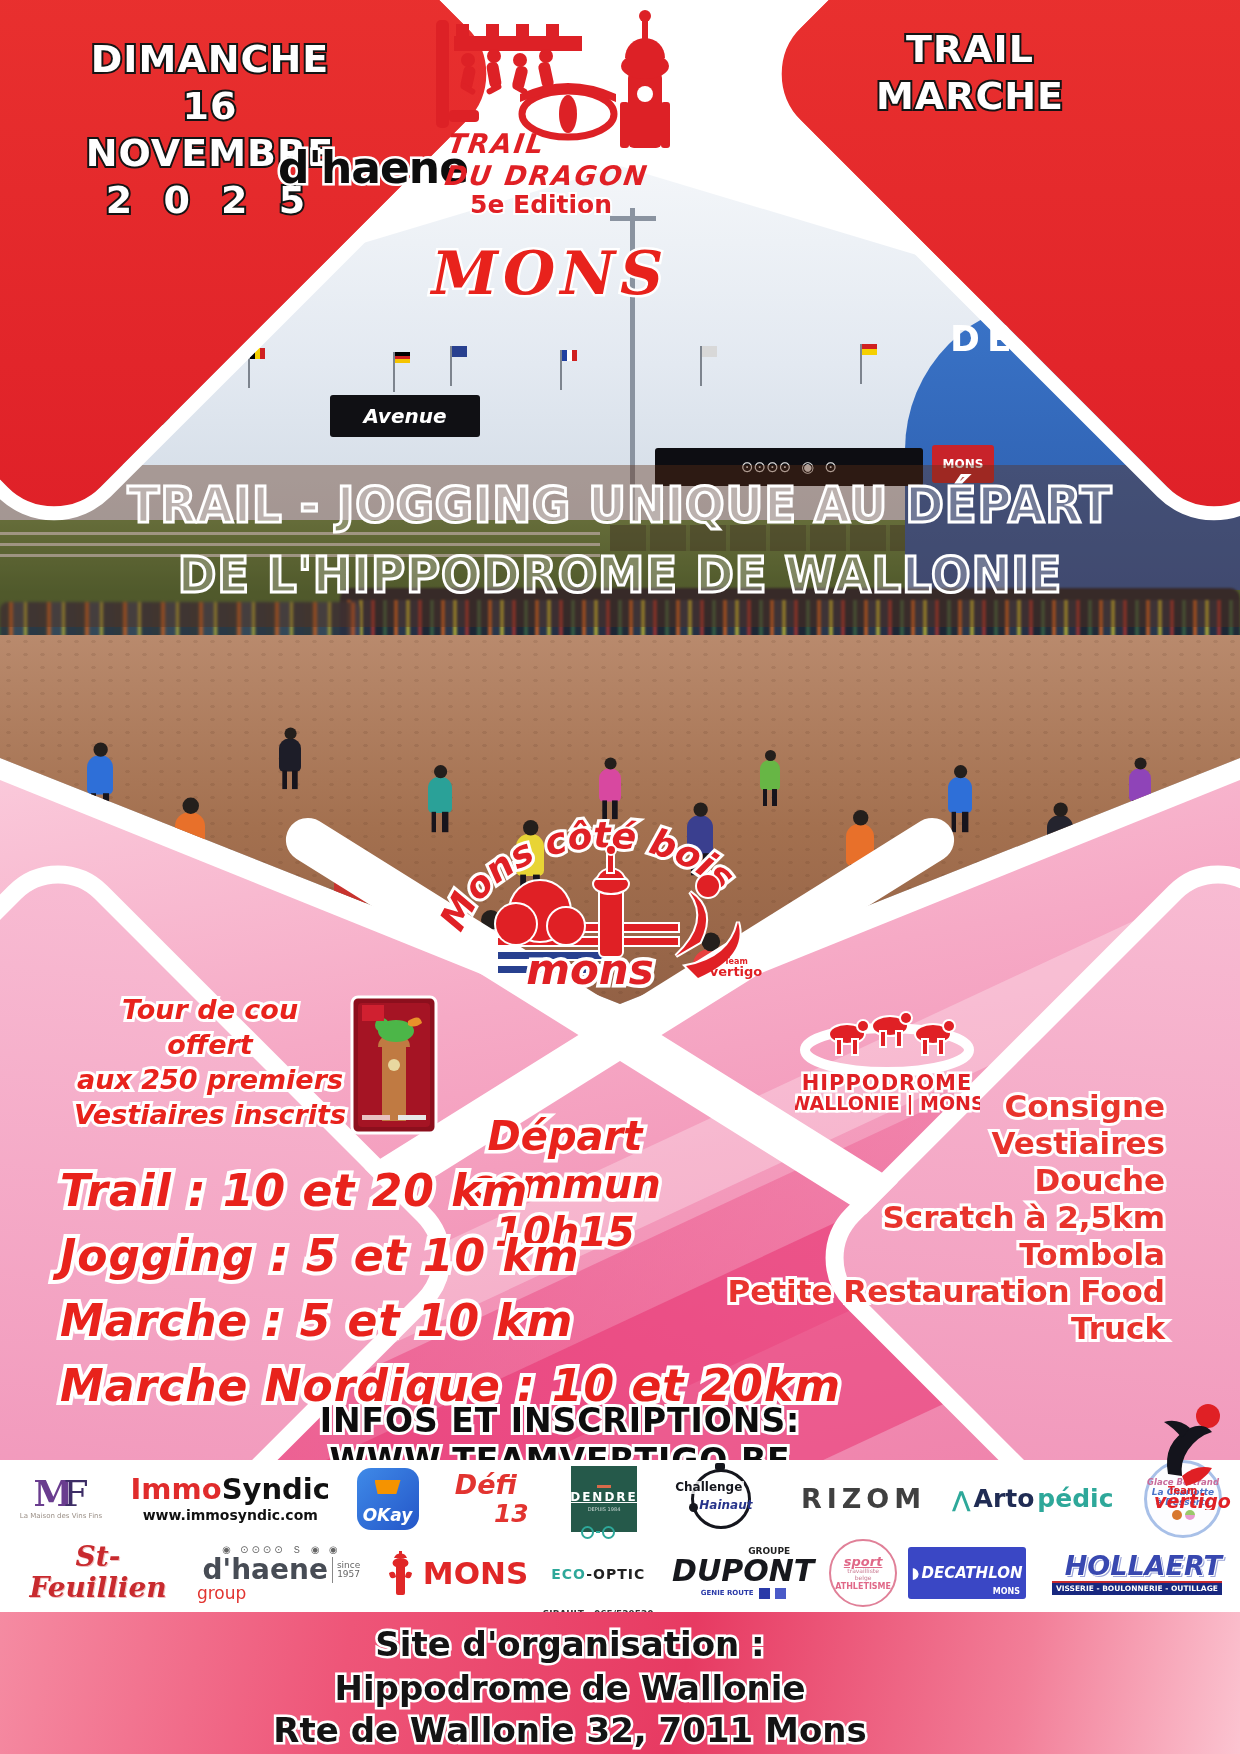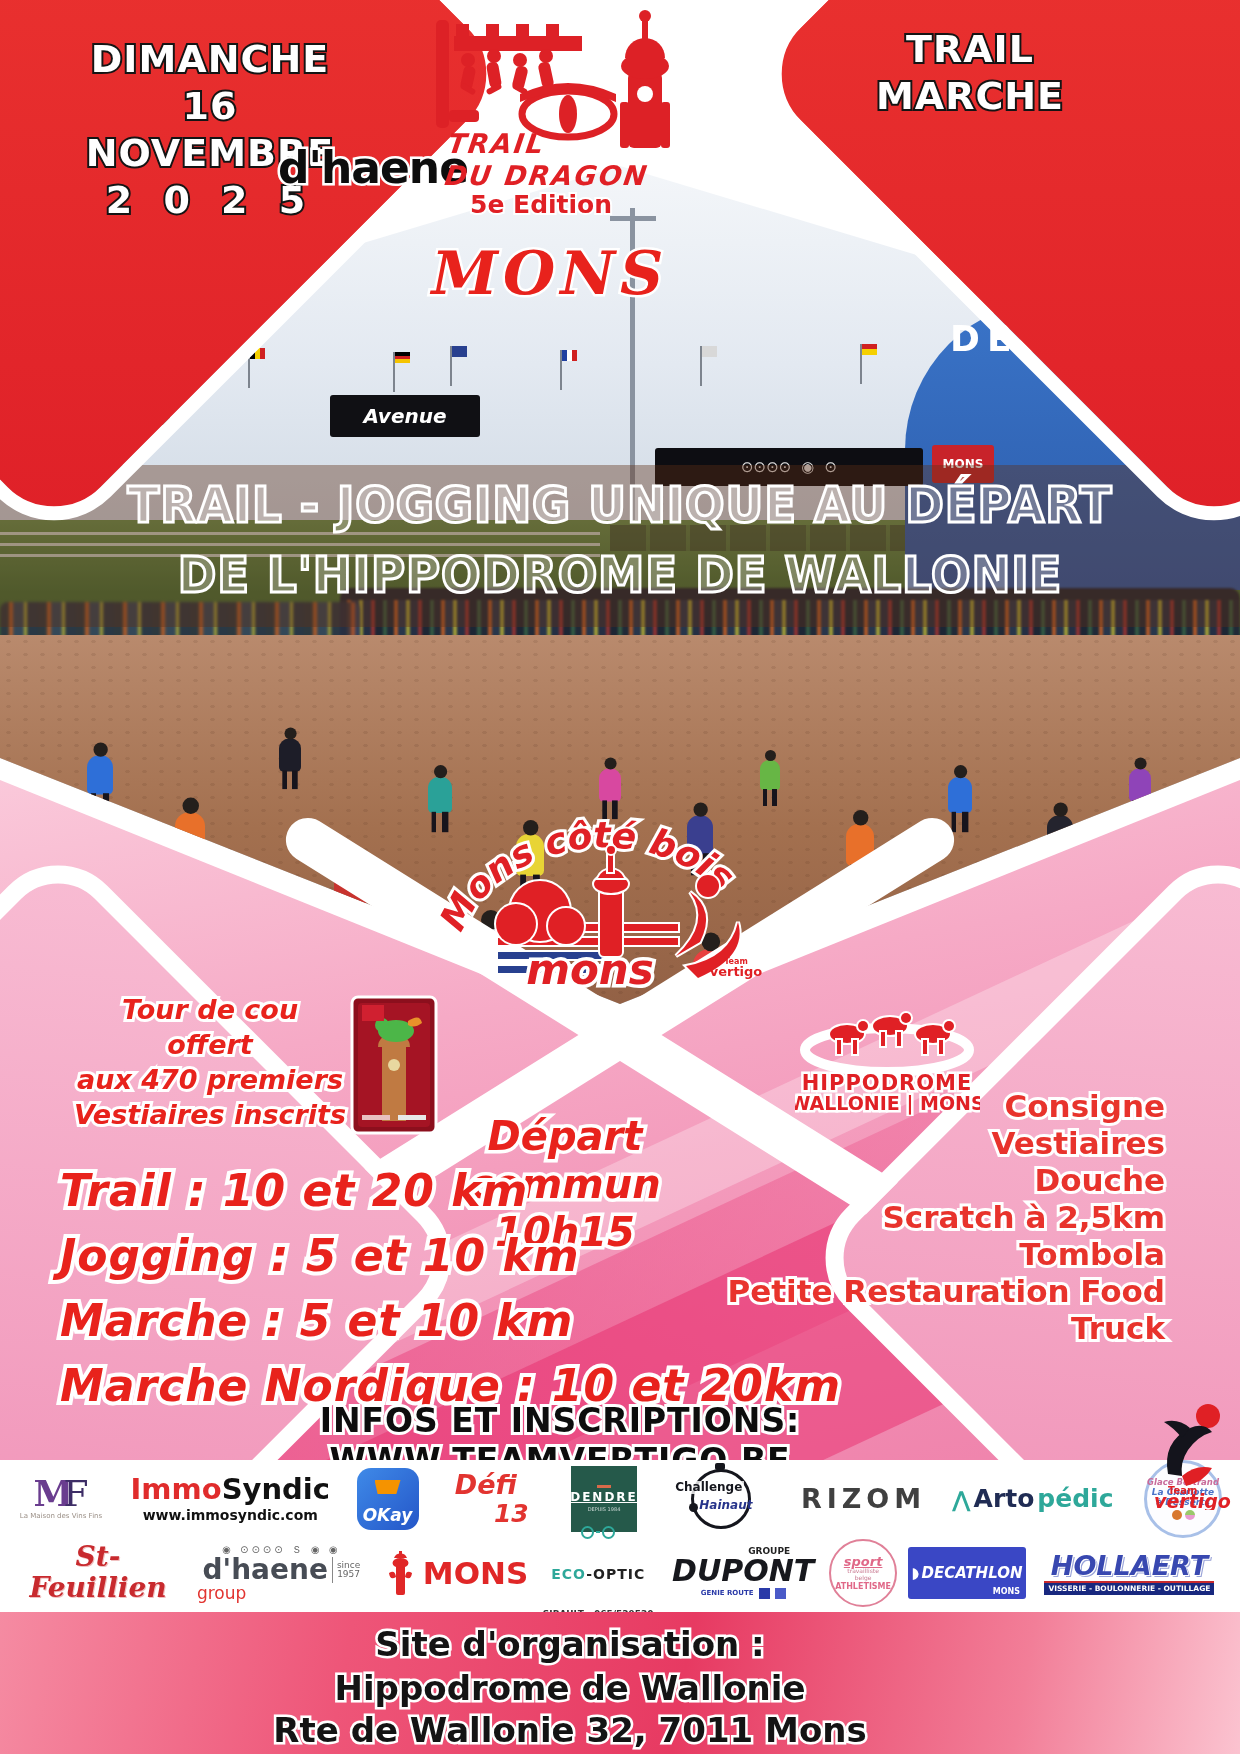--- a/index.html
+++ b/index.html
@@ -268,21 +268,21 @@
       <path d="M246 160 q44 -8 52 -44 q10 34 -40 56 z"></path>
     </g>
     <text x="150" y="178" font-family="DejaVu Sans,sans-serif" font-size="42" font-style="italic" font-weight="900" fill="#e02025" stroke="#fff" stroke-width="7" paint-order="stroke fill" text-anchor="middle">mons</text>
     <text x="296" y="158" font-family="DejaVu Sans,sans-serif" font-size="8" font-weight="700" fill="#e02025" text-anchor="middle">Team</text>
     <text x="296" y="170" font-family="DejaVu Sans,sans-serif" font-size="13" font-weight="900" fill="#e02025" text-anchor="middle">vertigo</text>
   </svg>
 
   <div class="abs promo" style="left:70px;top:992px;width:280px;">
     <div>Tour de cou</div>
     <div>offert</div>
-    <div>aux 470 premiers</div>
+    <div>aux 250 premiers</div>
     <div>Vestiaires inscrits</div>
   </div>
   <svg class="abs" style="left:350px;top:995px;z-index:12;" width="88" height="140" viewBox="0 0 88 140">
     <rect x="2" y="2" width="84" height="136" rx="6" fill="#8c0f1d" stroke="#fff" stroke-width="3"></rect>
     <rect x="8" y="8" width="72" height="124" rx="4" fill="#a51424"></rect>
     <rect x="32" y="52" width="24" height="74" fill="#c07a42"></rect>
     <path d="M28 52 A16 14 0 0 1 60 52 Z" fill="#c07a42"></path>
     <circle cx="44" cy="70" r="6" fill="#e8d8a0"></circle>
     <ellipse cx="46" cy="36" rx="18" ry="11" fill="#4cb648"></ellipse>
     <circle cx="32" cy="30" r="7" fill="#4cb648"></circle>
@@ -456,21 +456,21 @@
           <div style="font-size:8px;font-weight:800;color:#e06888;margin-top:2px;">ATHLETISME</div>
         </div>
       </div>
       <div class="sp">
         <div class="deca-box">
           <span style="margin-right:2px;">◗</span>
             <span>DECATHLON</span>
           <span style="position:absolute;right:6px;bottom:2px;font-size:8px;font-style:normal;font-weight:700;">MONS</span>
         </div>
       </div>
-      <div class="sp" style="width:185px;">
+      <div class="sp" style="width:185px;align-items:flex-end;">
         <div style="font-size:27px;font-weight:900;font-style:italic;color:#3848b0;text-shadow:1px 1px 0 #fff,2px 2px 0 #9aa4d8;">HOLLAERT</div>
         <div style="background:#18287f;color:#fff;font-size:7.5px;font-weight:700;padding:2px 4px;border-top:2px solid #c82a2e;">VISSERIE - BOULONNERIE - OUTILLAGE</div>
       </div>
     </div>
   </div>
 
   <div id="footer" class="abs">
     <div class="foot-line" style="top:12px;">Site  d'organisation :</div>
     <div class="foot-line" style="top:56px;">Hippodrome de Wallonie</div>
     <div class="foot-line" style="top:98px;">Rte de Wallonie 32, 7011 Mons</div>

